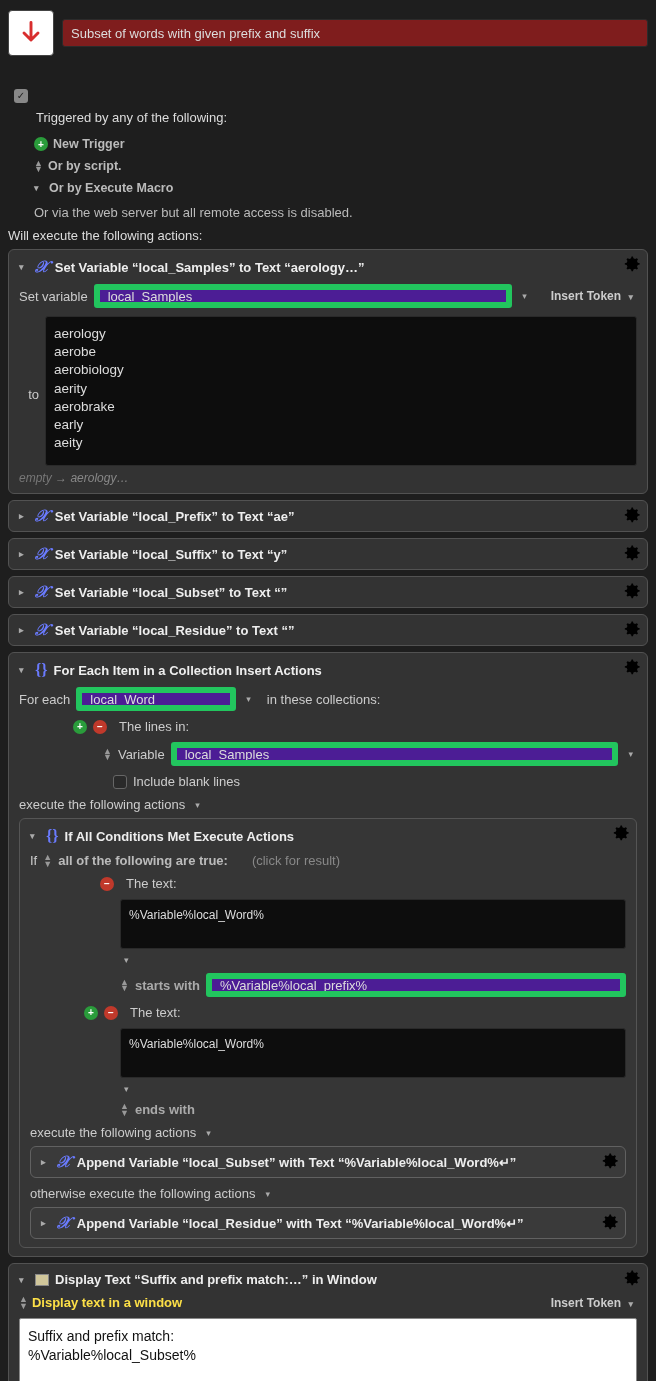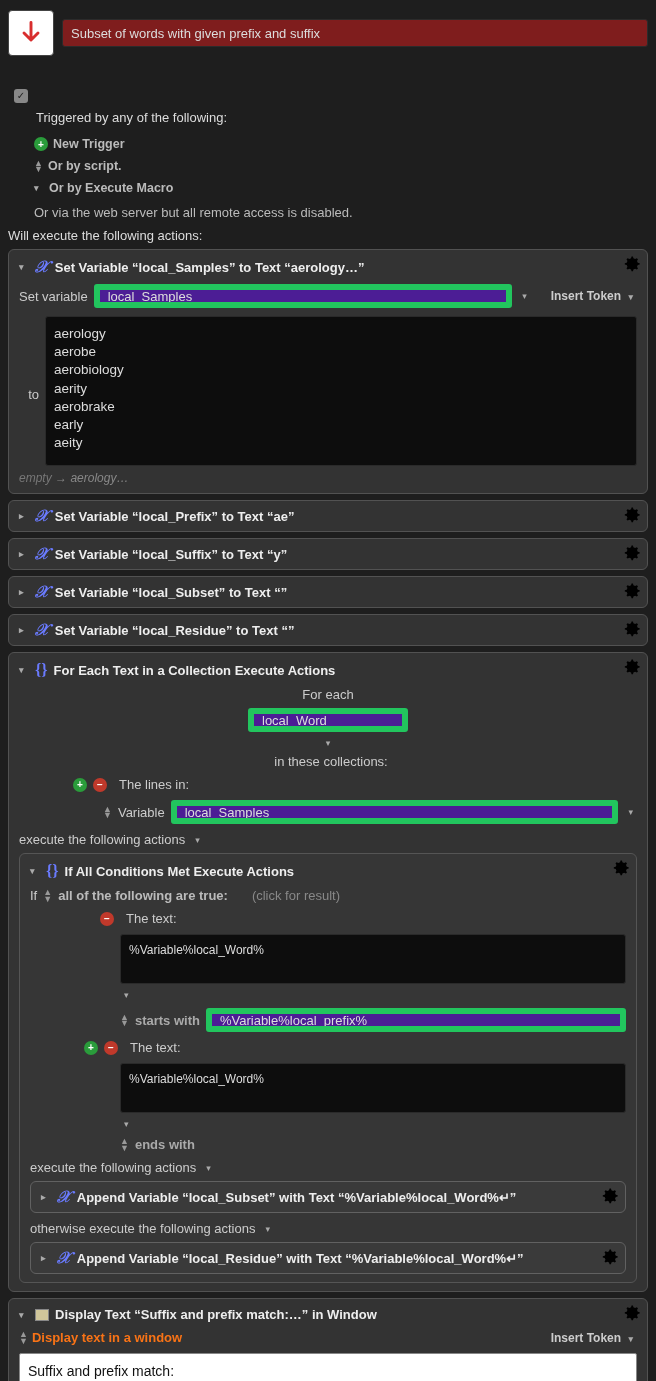--- a/index.html
+++ b/index.html
@@ -65,21 +65,21 @@
   .nested { border:1px solid #555; border-radius:6px; padding:8px 10px; margin-top:6px; background:#363636;}
   .dim { color:#888; }
   .small-check { width:14px; height:14px; border:1px solid #666; background:#2a2a2a; border-radius:3px;}
   .cond-input { width:100%; background:#0d0d0d; color:#ddd; border:1px solid #2a2a2a; padding:8px; border-radius:3px; font-size:12px; min-height:50px;}
   .window-icon { width:14px; height:12px; background:#d0c69a; border:1px solid #888; display:inline-block;}
   .display-textarea {
     background:#fff; color:#111; border:1px solid #888; border-radius:2px;
     width:100%; min-height:106px; padding:8px; font-size:14px; line-height:1.35;
     white-space:pre-wrap; font-family: inherit;
   }
-  .for-each-row { display:flex; align-items:center; gap:6px; margin-top:8px;flex-direction:column;}
+  .for-each-row { display:flex; align-items:center; gap:6px; margin-top:8px;}
   .sub-action {
     background:#3a3a3a; border:1px solid #616161; border-radius:6px;
     padding:6px 10px; margin-top:6px; position:relative;
   }
 </style>
 </head>
 <body>
 
 <svg width="0" height="0" style="position:absolute">
   <defs>
@@ -198,21 +198,21 @@
     </div>
   <span class="block-gear"><svg class="gear-svg blue-gear" viewBox="0 0 19 18">
         <use href="#gear-shape"></use>
       </svg></span>
 </div>
 
 <div class="action-block">
   <div class="action-header">
       <span class="disclose">▾</span>
       <span class="flow-if">{}</span>
-      <span>For Each Text in a Collection Execute Actions</span>
+      <span>For Each Item in a Collection Insert Actions</span>
     </div>
   <span class="block-gear"><svg class="gear-svg gold-gear" viewBox="0 0 19 18">
         <use href="#gear-shape"></use>
       </svg></span>
 
   <div class="for-each-row">
     <span class="label-sm">For each</span>
     <input class="input-dark" style="width: 160px;" value="local_Word">
     <span class="dropdown-caret">▾</span>
     <span class="label-sm" style="margin-left:6px">in these collections:</span>
@@ -224,20 +224,24 @@
     <span class="label-sm" style="margin-left:6px">The lines in:</span>
   </div>
   <div class="row" style="padding-left:84px">
     <span class="updn-icon">
         <span>▲</span>
         <span>▼</span>
       </span>
     <span class="label-sm">Variable</span>
     <input class="input-dark" style="flex: 1 1 0%;" value="local_Samples">
     <span class="dropdown-caret">▾</span>
+  </div>
+  <div class="row" style="padding-left:94px">
+    <span class="small-check"></span>
+    <span class="label-sm">Include blank lines</span>
   </div>
 
   <div class="row">
     <span class="label-sm">execute the following actions</span>
     <span class="dropdown-caret">▾</span>
   </div>
 
   <div class="nested" style="position:relative">
     <div class="action-header">
         <span class="disclose">▾</span>
@@ -333,21 +337,21 @@
   <span class="block-gear"><svg class="gear-svg blue-gear" viewBox="0 0 19 18">
         <use href="#gear-shape"></use>
       </svg></span>
 
   <div class="row" style="justify-content:space-between">
     <span style="display:flex;align-items:center;gap:4px">
       <span class="updn-icon">
           <span>▲</span>
           <span>▼</span>
         </span>
-      <span class="label-sm" style="font-weight:600;color:#f97316">Display text in a window</span>
+      <span class="label-sm" style="font-weight:600;color:#fde047">Display text in a window</span>
     </span>
     <span class="insert-token">
       <span>Insert Token</span> <span class="dropdown-caret">▾</span>
     </span>
   </div>
   <div style="margin-top:8px">
     <div class="display-textarea">Suffix and prefix match:
 %Variable%local_Subset%
 
 Match incomplete:

